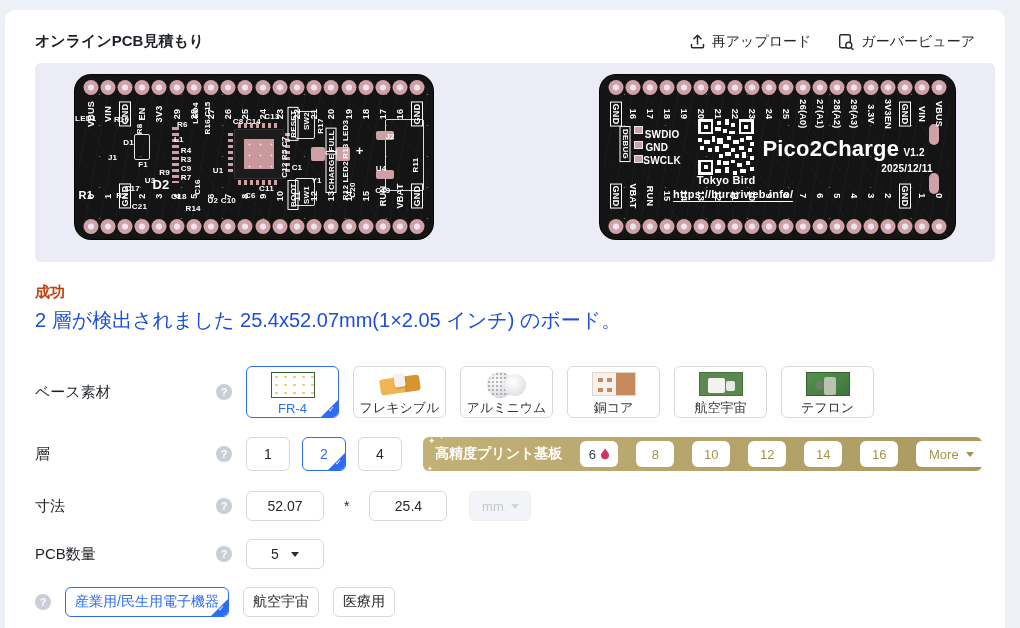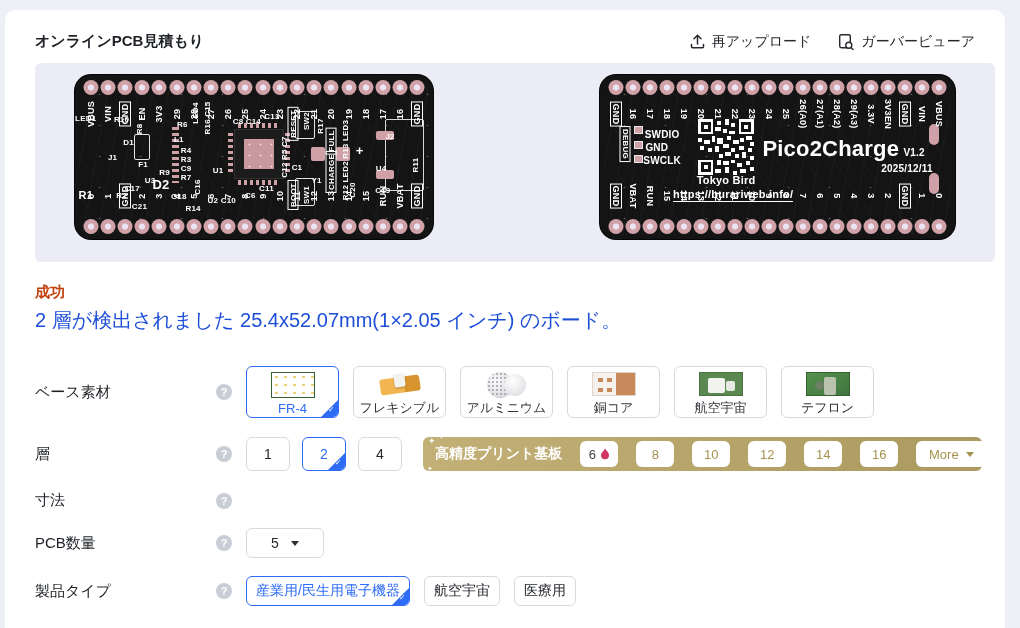--- a/index.html
+++ b/index.html
@@ -715,35 +715,43 @@
             <span>More</span>
             <span class="caret-down"></span>
           </button>
         </div>
       </div>
     </div>
 
     <div class="row mb18">
       <div class="row-label">寸法</div>
       <div class="help"></div>
+      <div class="row-content">
+        <input class="dim-input" value="52.07" style="">
+        <span class="dim-sep">*</span>
+        <input class="dim-input" value="25.4" style="">
+        <div class="unit-select">
+          <span>mm</span>
+          <span class="caret-down"></span>
+        </div>
+      </div>
     </div>
 
     <div class="row mb18">
       <div class="row-label">PCB数量</div>
       <div class="help"></div>
       <div class="row-content">
         <div class="qty-select">
           <span>5</span>
           <span class="caret-down"></span>
         </div>
       </div>
     </div>
 
     <div class="row">
-      <div class="row-label">製品タイプ</div>
       <div class="help"></div>
       <div class="row-content">
         <div class="pt-btn selected">
           <span>産業用/民生用電子機器</span>
           <span class="sel-corner"></span>
         </div>
         <div class="pt-btn">航空宇宙</div>
         <div class="pt-btn">医療用</div>
       </div>
     </div>

